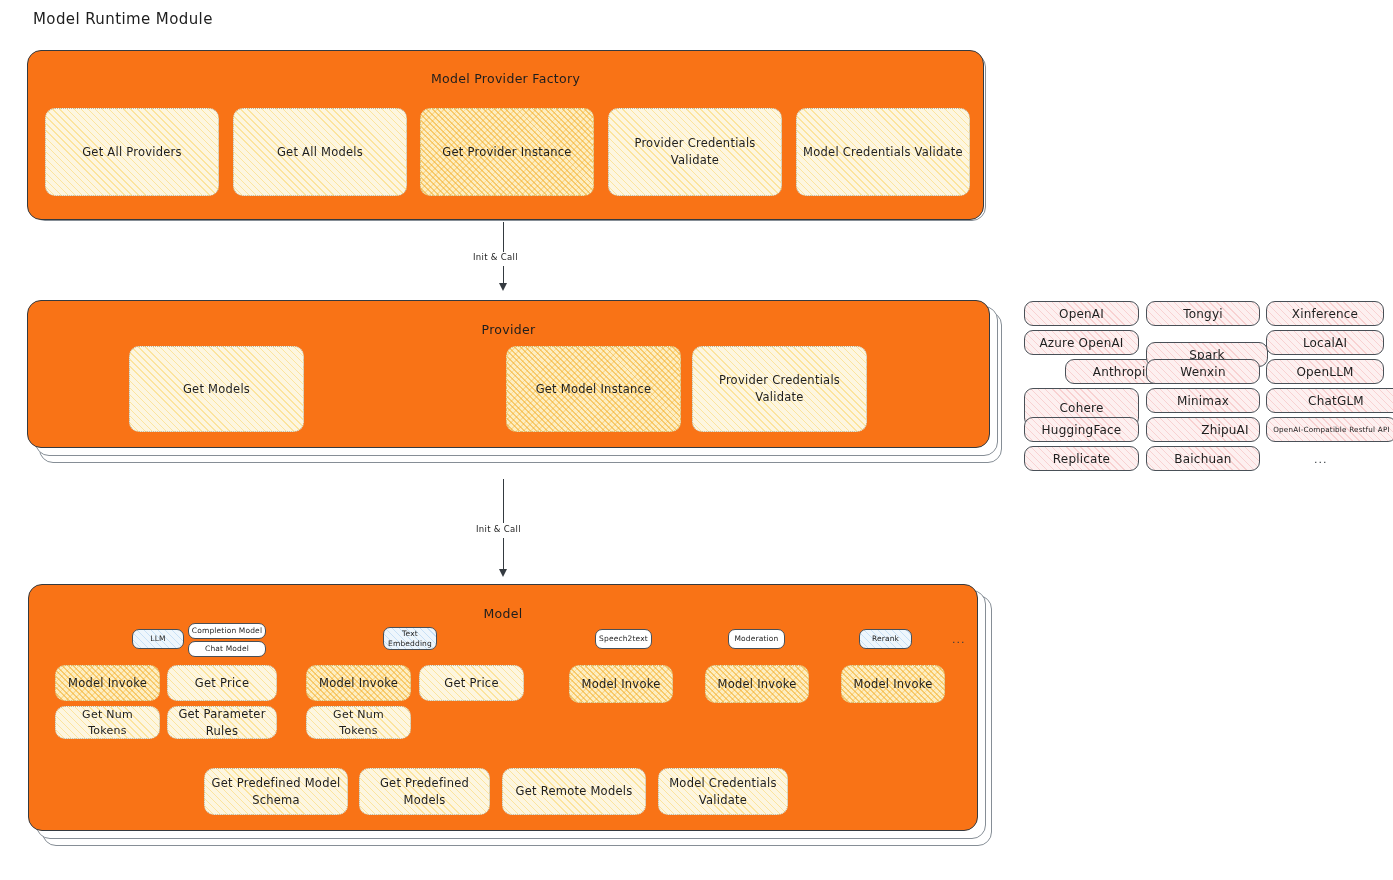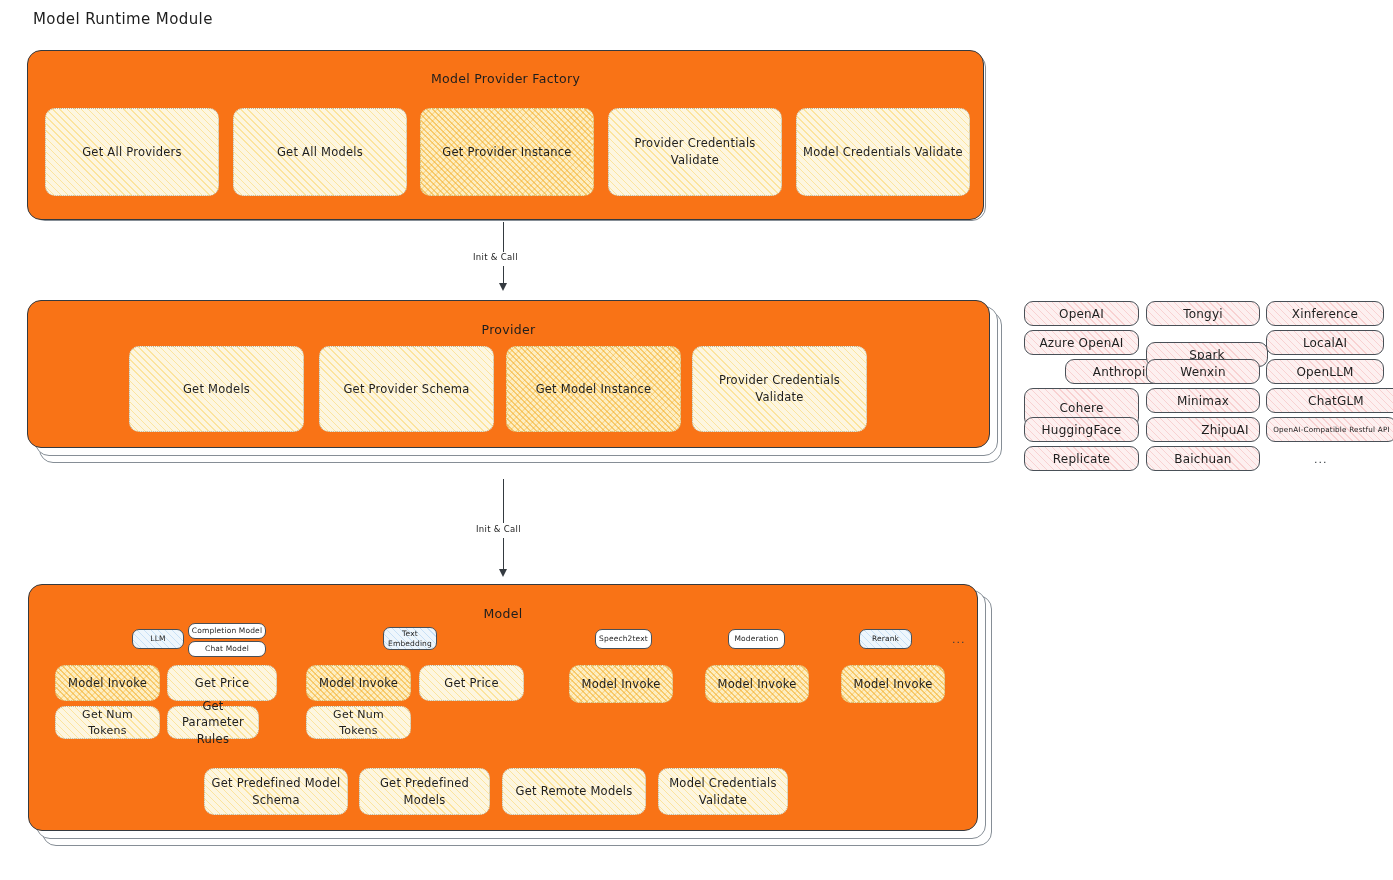--- a/index.html
+++ b/index.html
@@ -169,21 +169,20 @@
   <div class="abs arrow-line" style="left:503px;top:266px;height:18px;"></div>
   <div class="abs arrow-head" style="left:499px;top:283px;"></div>
 
   <div class="abs deck" style="left:39px;top:311px;width:963px;height:152px;"></div>
   <div class="abs deck" style="left:35px;top:306px;width:963px;height:150px;"></div>
   <div class="abs group" style="left:27px;top:300px;width:963px;height:148px;">
     <div class="group-title" style="top:21px;">Provider</div>
 
     <div class="abs box" style="left:101px;top:45px;width:175px;height:86px;">Get Models</div>
 
-    <div class="abs box" style="left:291px;top:45px;width:175px;height:86px;">Get Provider Schema</div>
 
     <div class="abs box hot" style="left:478px;top:45px;width:175px;height:86px;">Get Model Instance</div>
 
     <div class="abs box" style="left:664px;top:45px;width:175px;height:86px;">Provider Credentials Validate</div>
   </div>
 
   <div class="abs" style="left:1024px;top:300px;width:360px;height:175px;">
 
     <div class="abs chip-pink" style="left:0px;top:1px;width:115px;height:25px;">OpenAI</div>
     <div class="abs chip-pink" style="left:0px;top:30px;width:115px;height:25px;">Azure OpenAI</div>
@@ -218,21 +217,21 @@
 
     <div class="group-title" style="top:21px;">Model</div>
 
     <div class="abs badge blue" style="left:103px;top:44px;width:52px;height:20px;">LLM</div>
     <div class="abs badge" style="left:159px;top:38px;width:78px;height:16px;">Completion Model</div>
     <div class="abs badge" style="left:159px;top:56px;width:78px;height:16px;">Chat Model</div>
 
     <div class="abs box hot" style="left:26px;top:80px;width:105px;height:36px;">Model Invoke</div>
     <div class="abs box" style="left:138px;top:80px;width:110px;height:36px;">Get Price</div>
     <div class="abs box" style="left:26px;top:121px;width:105px;height:33px;font-size:11px;">Get Num Tokens</div>
-    <div class="abs box" style="left:138px;top:121px;width:92px;height:33px;">Get Parameter Rules</div>
+    <div class="abs box" style="left:138px;top:121px;width:110px;height:33px;">Get Parameter Rules</div>
 
     <div class="abs badge blue" style="left:354px;top:42px;width:54px;height:23px;">Text Embedding</div>
 
     <div class="abs box hot" style="left:277px;top:80px;width:105px;height:36px;">Model Invoke</div>
     <div class="abs box" style="left:390px;top:80px;width:105px;height:36px;">Get Price</div>
     <div class="abs box" style="left:277px;top:121px;width:105px;height:33px;font-size:11px;">Get Num Tokens</div>
 
     <div class="abs badge" style="left:566px;top:44px;width:57px;height:20px;">Speech2text</div>
     <div class="abs box hot" style="left:540px;top:80px;width:104px;height:38px;">Model Invoke</div>
 

